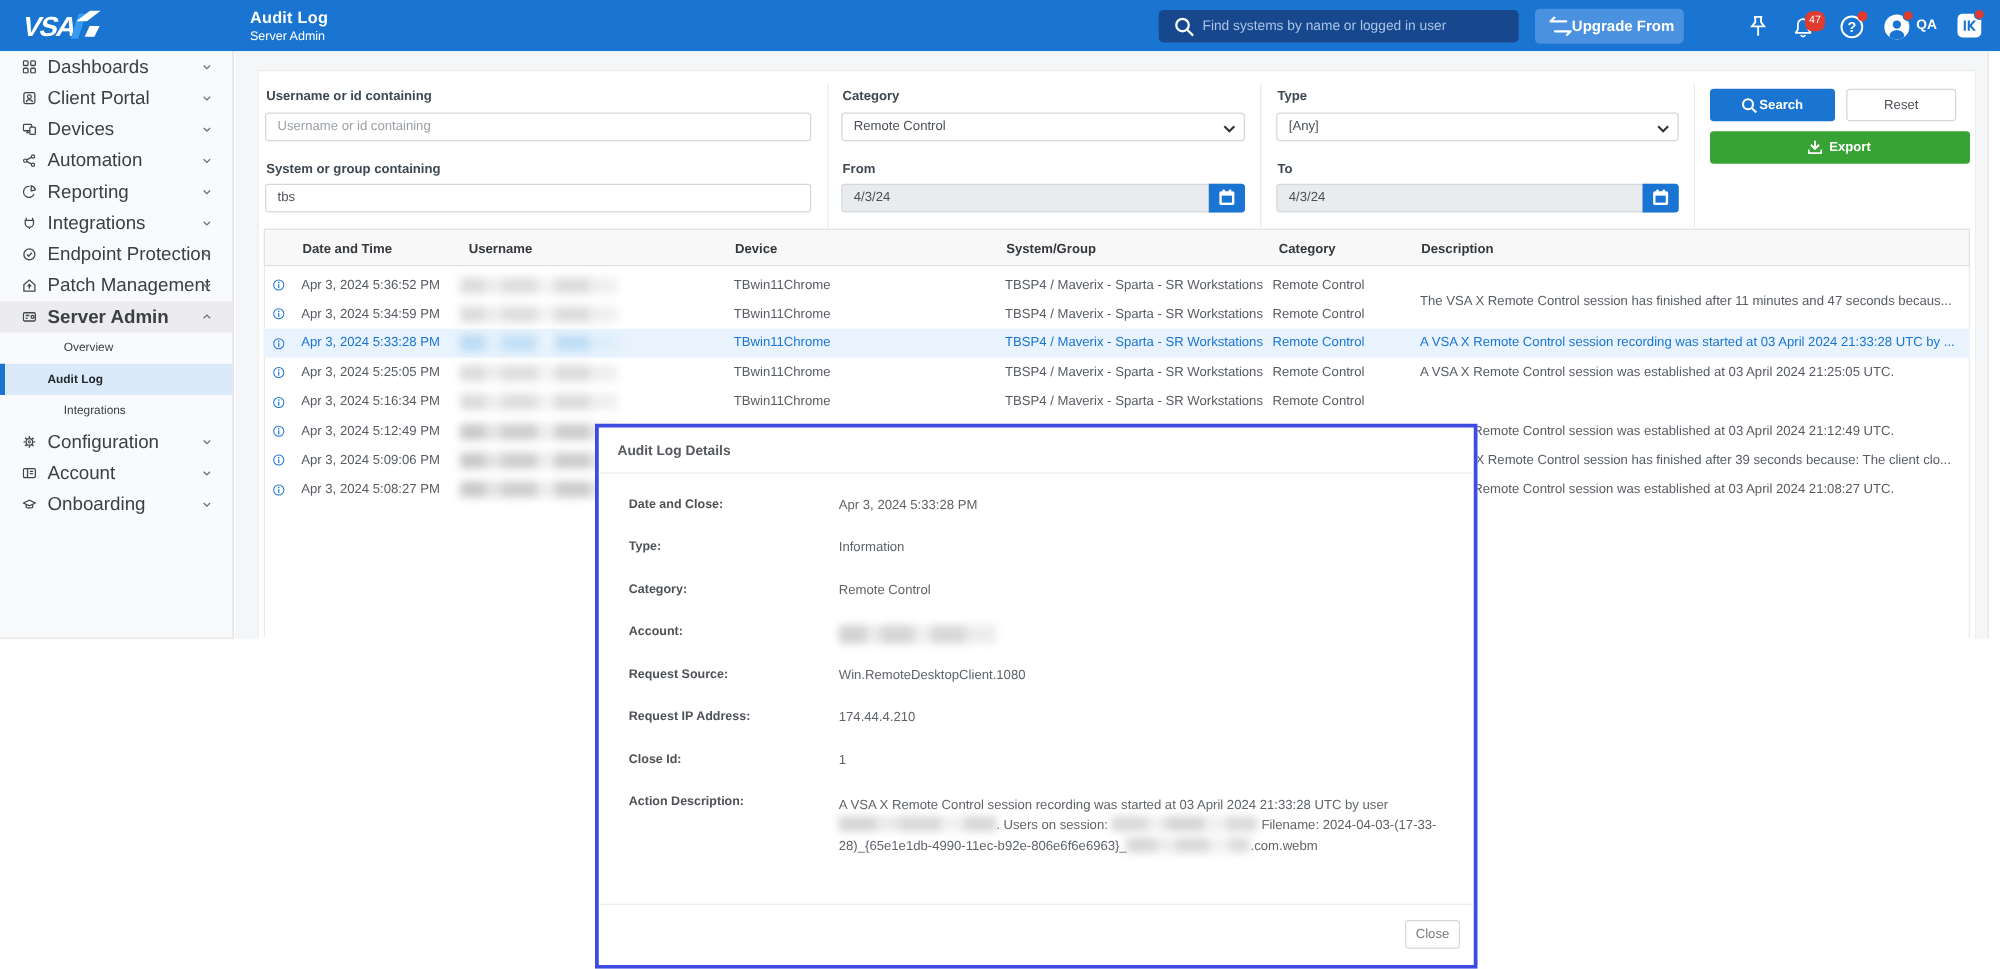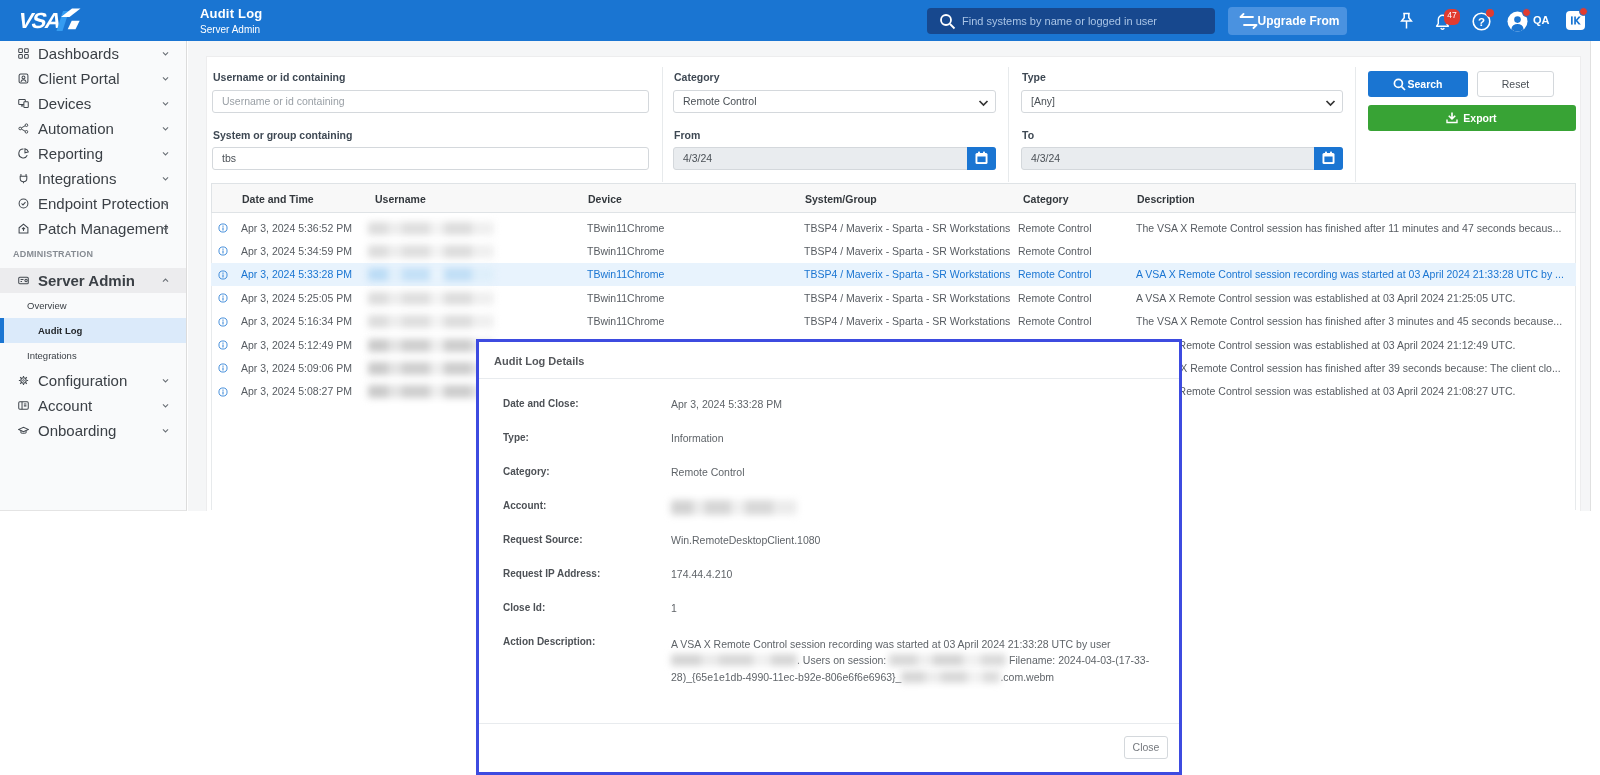--- a/index.html
+++ b/index.html
@@ -14,21 +14,21 @@
   #searchbox { position:absolute; left:927px; top:8px; width:288px; height:26px; background:#17488e; border-radius:4px; color:#a9c4e6; font-size:11px; line-height:26px; padding-left:35px; }
   #upgradebtn { position:absolute; left:1228px; top:7px; width:119px; height:28px; background:#4a92e0; border-radius:4px; color:#fff; font-size:12px; font-weight:bold; line-height:28px; text-align:center; padding-left:22px; }
 
   
   #sidebar { position:absolute; left:0; top:41px; width:187px; height:470px; background:#f9fafb; border-right:1px solid #dcdcdc; border-bottom:1px solid #e4e4e4; }
   .sechead { font-size:9px; font-weight:bold; color:#868b92; letter-spacing:0.2px; line-height:11px; padding:12px 0 8px 13px; }
   .mitem { position:relative; height:25px; line-height:25px; font-size:15px; color:#3b4046; padding-left:38px; }
   .mitem .ic { position:absolute; left:18px; top:7px; width:11px; height:11px; }
   .mitem .chev { position:absolute; left:160px; top:7px; width:11px; height:11px; }
   .mitem.active-parent { background:#ececee; font-weight:bold; }
-  .msub { height:25px; line-height:25px; font-size:9.5px; color:#3b4046; padding-left:27px; }
+  .msub { height:25px; line-height:25px; font-size:9.5px; color:#3b4046; padding-left:51px; }
   .msub.active { background:#dbeafa; border-left:4px solid #1a75d2; padding-left:34px; font-weight:bold; color:#23272b; }
 
   
   #mainbg { position:absolute; left:188px; top:41px; width:1402px; height:470px; background:#f5f6f7; }
   #scrollgut { position:absolute; left:1590px; top:41px; width:10px; height:470px; background:#fff; border-left:1px solid #e0e0e0; }
   #panel { position:absolute; left:206px; top:56px; width:1375px; height:455px; background:#fff; border:1px solid #ededee; border-bottom:none; }
 
   
   .flabel { position:absolute; font-size:10.5px; font-weight:bold; color:#3e4853; }
   .finput { position:absolute; height:23px; border:1px solid #d4d8dc; border-radius:3px; background:#fff; font-size:10.5px; color:#9aa0a6; line-height:21px; padding-left:9px; }
@@ -168,21 +168,20 @@
         <path d="M4.8 7.5 l2 2 l3.4 -3.8"></path>
       </svg>Endpoint Protection<svg class="chev" viewBox="0 0 15 15" fill="none" stroke="#6a7076" stroke-width="1.4">
         <path d="M4 6 l3.5 3.5 L11 6"></path>
       </svg></div>
   <div class="mitem"><svg class="ic" viewBox="0 0 15 15" fill="none" stroke="#41474e" stroke-width="1.4">
         <path d="M1.5 6.5 L7.5 1.5 L13.5 6.5 V13.5 H1.5 z"></path>
         <path d="M7.5 11 V6.5 M5.5 8.3 L7.5 6.3 L9.5 8.3"></path>
       </svg>Patch Management<svg class="chev" viewBox="0 0 15 15" fill="none" stroke="#6a7076" stroke-width="1.4">
         <path d="M4 6 l3.5 3.5 L11 6"></path>
       </svg></div>
-  <div class="sechead" style="padding-top:8px">ADMINISTRATION</div>
   <div class="mitem active-parent"><svg class="ic" viewBox="0 0 15 15" fill="none" stroke="#41474e" stroke-width="1.4">
         <rect x="1" y="3" width="13" height="9" rx="1.5"></rect>
         <path d="M3.5 6 h4 M3.5 9 h2"></path>
         <circle cx="11" cy="7.5" r="1.6"></circle>
       </svg>Server Admin<svg class="chev" viewBox="0 0 15 15" fill="none" stroke="#6a7076" stroke-width="1.4">
         <path d="M4 9 l3.5 -3.5 L11 9"></path>
       </svg></div>
   <div class="msub">Overview</div>
   <div class="msub active">Audit Log</div>
   <div class="msub">Integrations</div>
@@ -250,21 +249,21 @@
     <rect x="2.4" y="5.5" width="8.2" height="5.6" fill="#1a75d2"></rect>
   </svg>
 
 <div class="vdiv" style="left:1355px;"></div>
 
 <div id="searchbtn" class="abs" style="left:1368px; top:71px; width:100px; height:26px; background:#1a75d2; border-radius:3px; color:#fff; font-size:10.5px; font-weight:bold; text-align:center; line-height:26px; padding-left:14px;">Search</div>
 <svg class="abs" style="left:1393px; top:78px;" width="13" height="13" viewBox="0 0 13 13" fill="none" stroke="#fff" stroke-width="1.7">
     <circle cx="5.4" cy="5.4" r="4"></circle>
     <line x1="8.6" y1="8.6" x2="12" y2="12"></line>
   </svg>
-<div id="resetbtn" class="abs" style="left:1477px; top:71px; width:77px; height:26px; background:#fff; border:1px solid #d4d8dc; border-radius:3px; color:#4a5056; font-size:10.5px; text-align:center; line-height:24px;">Reset</div>
+<div id="resetbtn" class="abs" style="left:1477px; top:71px; width:88px; height:26px; background:#fff; border:1px solid #d4d8dc; border-radius:3px; color:#4a5056; font-size:10.5px; text-align:center; line-height:24px;">Reset</div>
 <div id="exportbtn" class="abs" style="left:1368px; top:105px; width:208px; height:26px; background:#38a335; border-radius:3px; color:#fff; font-size:10.5px; font-weight:bold; text-align:center; line-height:26px; padding-left:16px;">Export</div>
 <svg class="abs" style="left:1446px; top:112px;" width="12" height="12" viewBox="0 0 12 12">
     <path d="M5.2 0.5 h1.6 v4.6 l1.9 -1.9 l1.1 1.1 L6 8.1 L2.2 4.3 L3.3 3.2 l1.9 1.9 z" fill="#fff"></path>
     <path d="M1 7.5 v3 h10 v-3" fill="none" stroke="#fff" stroke-width="1.4"></path>
   </svg>
 
 <div id="thead">
   <div class="th" style="left:30px;">Date and Time</div>
   <div class="th" style="left:163px;">Username</div>
   <div class="th" style="left:376px;">Device</div>
@@ -280,21 +279,21 @@
   <svg class="iic" viewBox="0 0 15 15">
         <circle cx="7.5" cy="7.5" r="6.1" fill="none" stroke="#1a75d2" stroke-width="1.2"></circle>
         <circle cx="7.5" cy="4.6" r="1" fill="#1a75d2"></circle>
         <rect x="6.8" y="6.4" width="1.4" height="5" rx="0.7" fill="#1a75d2"></rect>
       </svg>
   <div class="tc" style="left:30px;">Apr 3, 2024 5:36:52 PM</div>
   <div class="blur" style="left:157px; top:5px; width:126px; height:13px; background:linear-gradient(90deg,#dcdcdc 0 20px,#ededed 20px 34px,#dedede 34px 62px,#f2f2f2 62px 76px,#dcdcdc 76px 104px,#efefef 104px 126px);"></div>
   <div class="tc" style="left:376px;">TBwin11Chrome</div>
   <div class="tc" style="left:593px;">TBSP4 / Maverix - Sparta - SR Workstations</div>
   <div class="tc" style="left:807px;">Remote Control</div>
-  <div class="tc" style="left:925px; width:438px;">The VSA X Remote Control session has finished after 11 minutes and 47 seconds becaus...</div>
+  <div class="tc" style="left:925px; width:438px;margin-top:13px;">The VSA X Remote Control session has finished after 11 minutes and 47 seconds becaus...</div>
 </div>
 <div class="trow" style="top:239.9px;">
   <svg class="iic" viewBox="0 0 15 15">
         <circle cx="7.5" cy="7.5" r="6.1" fill="none" stroke="#1a75d2" stroke-width="1.2"></circle>
         <circle cx="7.5" cy="4.6" r="1" fill="#1a75d2"></circle>
         <rect x="6.8" y="6.4" width="1.4" height="5" rx="0.7" fill="#1a75d2"></rect>
       </svg>
   <div class="tc" style="left:30px;">Apr 3, 2024 5:34:59 PM</div>
   <div class="blur" style="left:157px; top:5px; width:126px; height:13px; background:linear-gradient(90deg,#dcdcdc 0 20px,#ededed 20px 34px,#dedede 34px 62px,#f2f2f2 62px 76px,#dcdcdc 76px 104px,#efefef 104px 126px);"></div>
   <div class="tc" style="left:376px;">TBwin11Chrome</div>
@@ -331,21 +330,20 @@
   <svg class="iic" viewBox="0 0 15 15">
         <circle cx="7.5" cy="7.5" r="6.1" fill="none" stroke="#1a75d2" stroke-width="1.2"></circle>
         <circle cx="7.5" cy="4.6" r="1" fill="#1a75d2"></circle>
         <rect x="6.8" y="6.4" width="1.4" height="5" rx="0.7" fill="#1a75d2"></rect>
       </svg>
   <div class="tc" style="left:30px;">Apr 3, 2024 5:16:34 PM</div>
   <div class="blur" style="left:157px; top:5px; width:126px; height:13px; background:linear-gradient(90deg,#dcdcdc 0 20px,#ededed 20px 34px,#dedede 34px 62px,#f2f2f2 62px 76px,#dcdcdc 76px 104px,#efefef 104px 126px);"></div>
   <div class="tc" style="left:376px;">TBwin11Chrome</div>
   <div class="tc" style="left:593px;">TBSP4 / Maverix - Sparta - SR Workstations</div>
   <div class="tc" style="left:807px;">Remote Control</div>
-  <div class="tc" style="left:925px; width:438px;">The VSA X Remote Control session has finished after 3 minutes and 45 seconds because...</div>
 </div>
 <div class="trow" style="top:333.5px;">
   <svg class="iic" viewBox="0 0 15 15">
         <circle cx="7.5" cy="7.5" r="6.1" fill="none" stroke="#1a75d2" stroke-width="1.2"></circle>
         <circle cx="7.5" cy="4.6" r="1" fill="#1a75d2"></circle>
         <rect x="6.8" y="6.4" width="1.4" height="5" rx="0.7" fill="#1a75d2"></rect>
       </svg>
   <div class="tc" style="left:30px;">Apr 3, 2024 5:12:49 PM</div>
   <div class="blur" style="left:157px; top:5px; width:126px; height:13px; background:linear-gradient(90deg,#c9c9c9 0 20px,#e3e3e3 20px 34px,#cecece 34px 62px,#ededed 62px 76px,#cccccc 76px 104px,#e8e8e8 104px 126px);"></div>
   <div class="tc" style="left:376px;">TBwin11Chrome</div>

